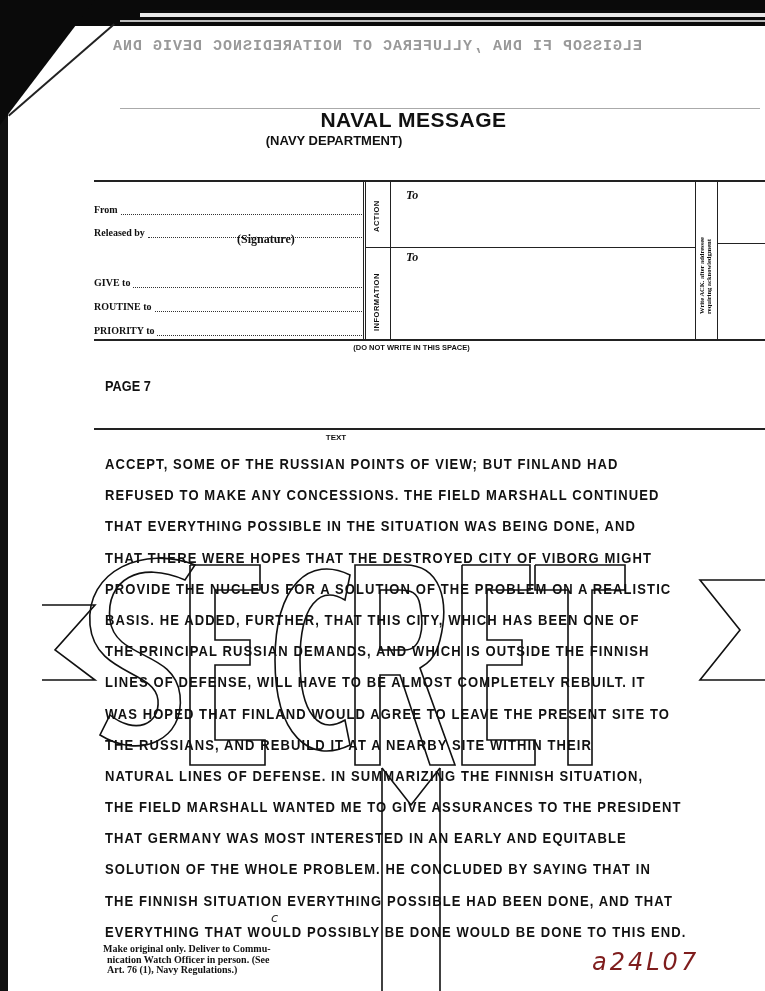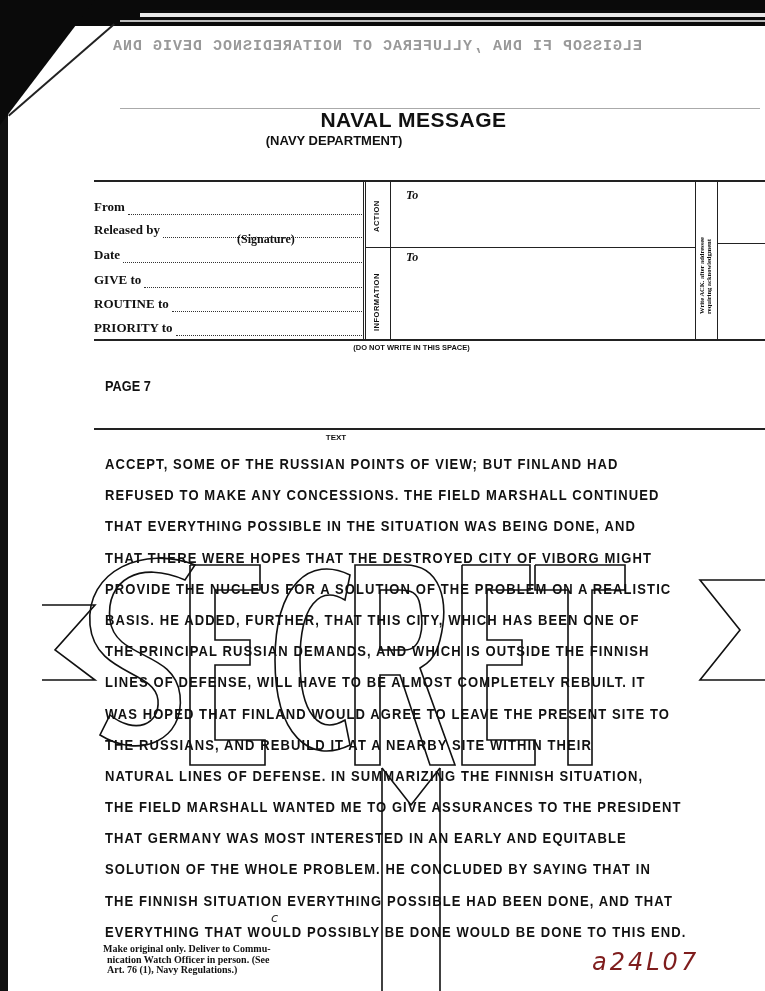--- a/index.html
+++ b/index.html
@@ -10,21 +10,21 @@
   .scan-left { position:absolute; left:0; top:0; width:8px; height:991px; background:#111; }
   .corner-fold { position:absolute; left:0; top:0; width:0; height:0; border-top:125px solid #0a0a0a; border-right:95px solid transparent; }
   .corner-line { position:absolute; left:8px; top:115px; width:140px; height:2px; background:#222; transform:rotate(-41deg); transform-origin:left top; }
   .bleed { position:absolute; left:112px; top:38px; font-family:"Liberation Mono", monospace; font-size:15px; font-weight:bold; color:#777; letter-spacing:1px; transform:scaleX(-1); white-space:nowrap; opacity:.75; }
   .hdr-rule { position:absolute; left:120px; top:108px; width:640px; height:1px; background:#aaa; }
   .title { position:absolute; left:0; width:765px; top:108px; text-align:center; font-family:"Liberation Sans", sans-serif; font-weight:bold; font-size:21px; letter-spacing:.5px; padding-left:62px; box-sizing:border-box; }
   .subtitle { position:absolute; left:0; width:623px; top:133px; text-align:center; font-family:"Liberation Sans", sans-serif; font-weight:bold; font-size:13px; padding-left:45px; box-sizing:border-box; }
   .form { position:absolute; left:94px; top:180px; width:671px; height:161px; }
   .form .topline { position:absolute; left:0; top:0; width:671px; height:2px; background:#222; }
   .form .botline { position:absolute; left:0; top:159px; width:671px; height:2px; background:#222; }
-  .field { position:absolute; left:0; height:14px; font-size:13px; font-weight:bold; display:flex; align-items:flex-end; width:268px; }
+  .field { position:absolute; left:0; height:14px; font-size:10px; font-weight:bold; display:flex; align-items:flex-end; width:268px; }
   .field .lab { white-space:nowrap; }
   .field .dots { flex:1; border-bottom:1px dotted #333; margin-left:3px; height:10px; }
   .sig { position:absolute; left:143px; top:52px; font-size:12px; font-weight:bold; }
   .vline { position:absolute; background:#222; width:1px; }
   .hline { position:absolute; background:#222; height:1px; }
   .vlabel { position:absolute; font-family:"Liberation Sans", sans-serif; font-size:7.5px; font-weight:bold; transform:rotate(-90deg); transform-origin:left top; white-space:nowrap; letter-spacing:.5px; }
   .to-label { position:absolute; font-style:italic; font-weight:bold; font-size:12px; }
   .ack { position:absolute; font-size:6.5px; font-weight:bold; transform:rotate(-90deg); transform-origin:left top; white-space:nowrap; line-height:7px; }
   .dnw { position:absolute; left:0; width:765px; top:343px; text-align:center; font-family:"Liberation Sans", sans-serif; font-size:7.5px; font-weight:bold; padding-left:58px; box-sizing:border-box; }
   .page-no { position:absolute; left:105px; top:377px; font-family:"Liberation Sans", sans-serif; font-weight:bold; font-size:15px; transform:scaleX(.85); transform-origin:left; }
@@ -59,24 +59,20 @@
   <div class="topline"></div>
   <div class="field" style="top:21px">
       <span class="lab">From</span>
       <span class="dots"></span>
     </div>
   <div class="field" style="top:44px">
       <span class="lab">Released by</span>
       <span class="dots"></span>
     </div>
   <div class="sig">(Signature)</div>
-  <div class="field" style="top:69px">
-      <span class="lab">Date</span>
-      <span class="dots"></span>
-    </div>
   <div class="field" style="top:94px">
       <span class="lab">GIVE to</span>
       <span class="dots"></span>
     </div>
   <div class="field" style="top:118px">
       <span class="lab">ROUTINE to</span>
       <span class="dots"></span>
     </div>
   <div class="field" style="top:142px">
       <span class="lab">PRIORITY to</span>

